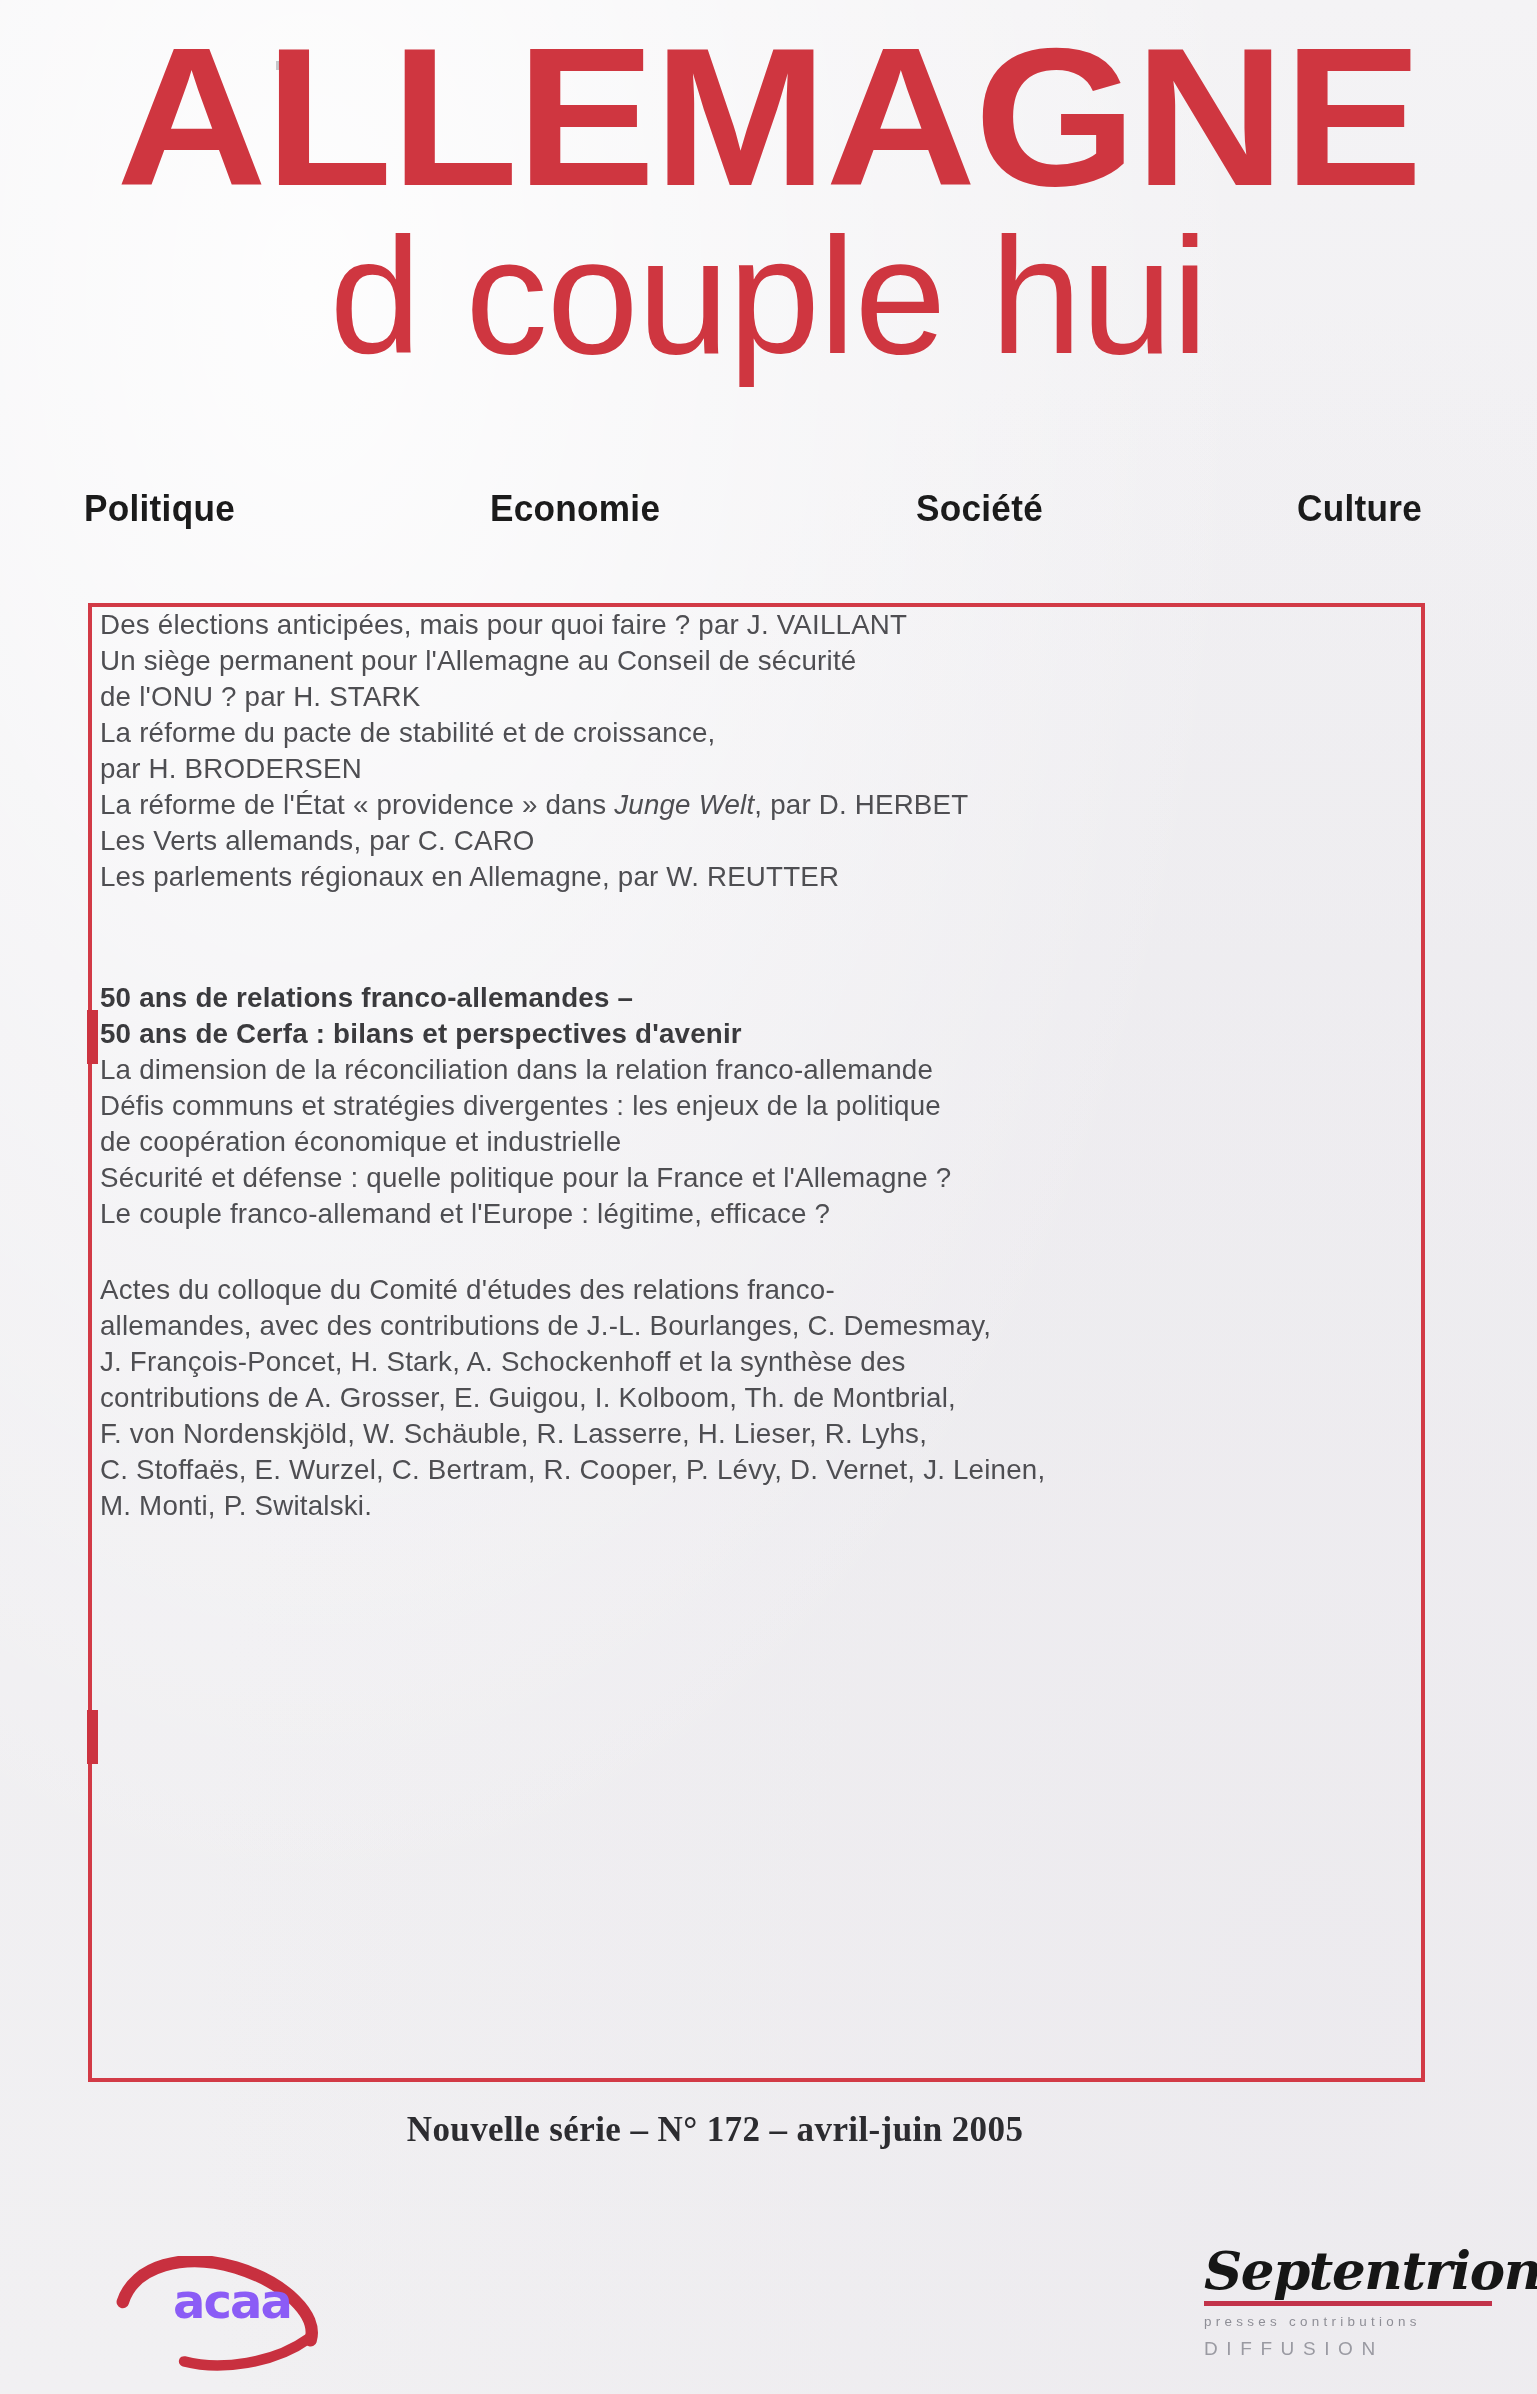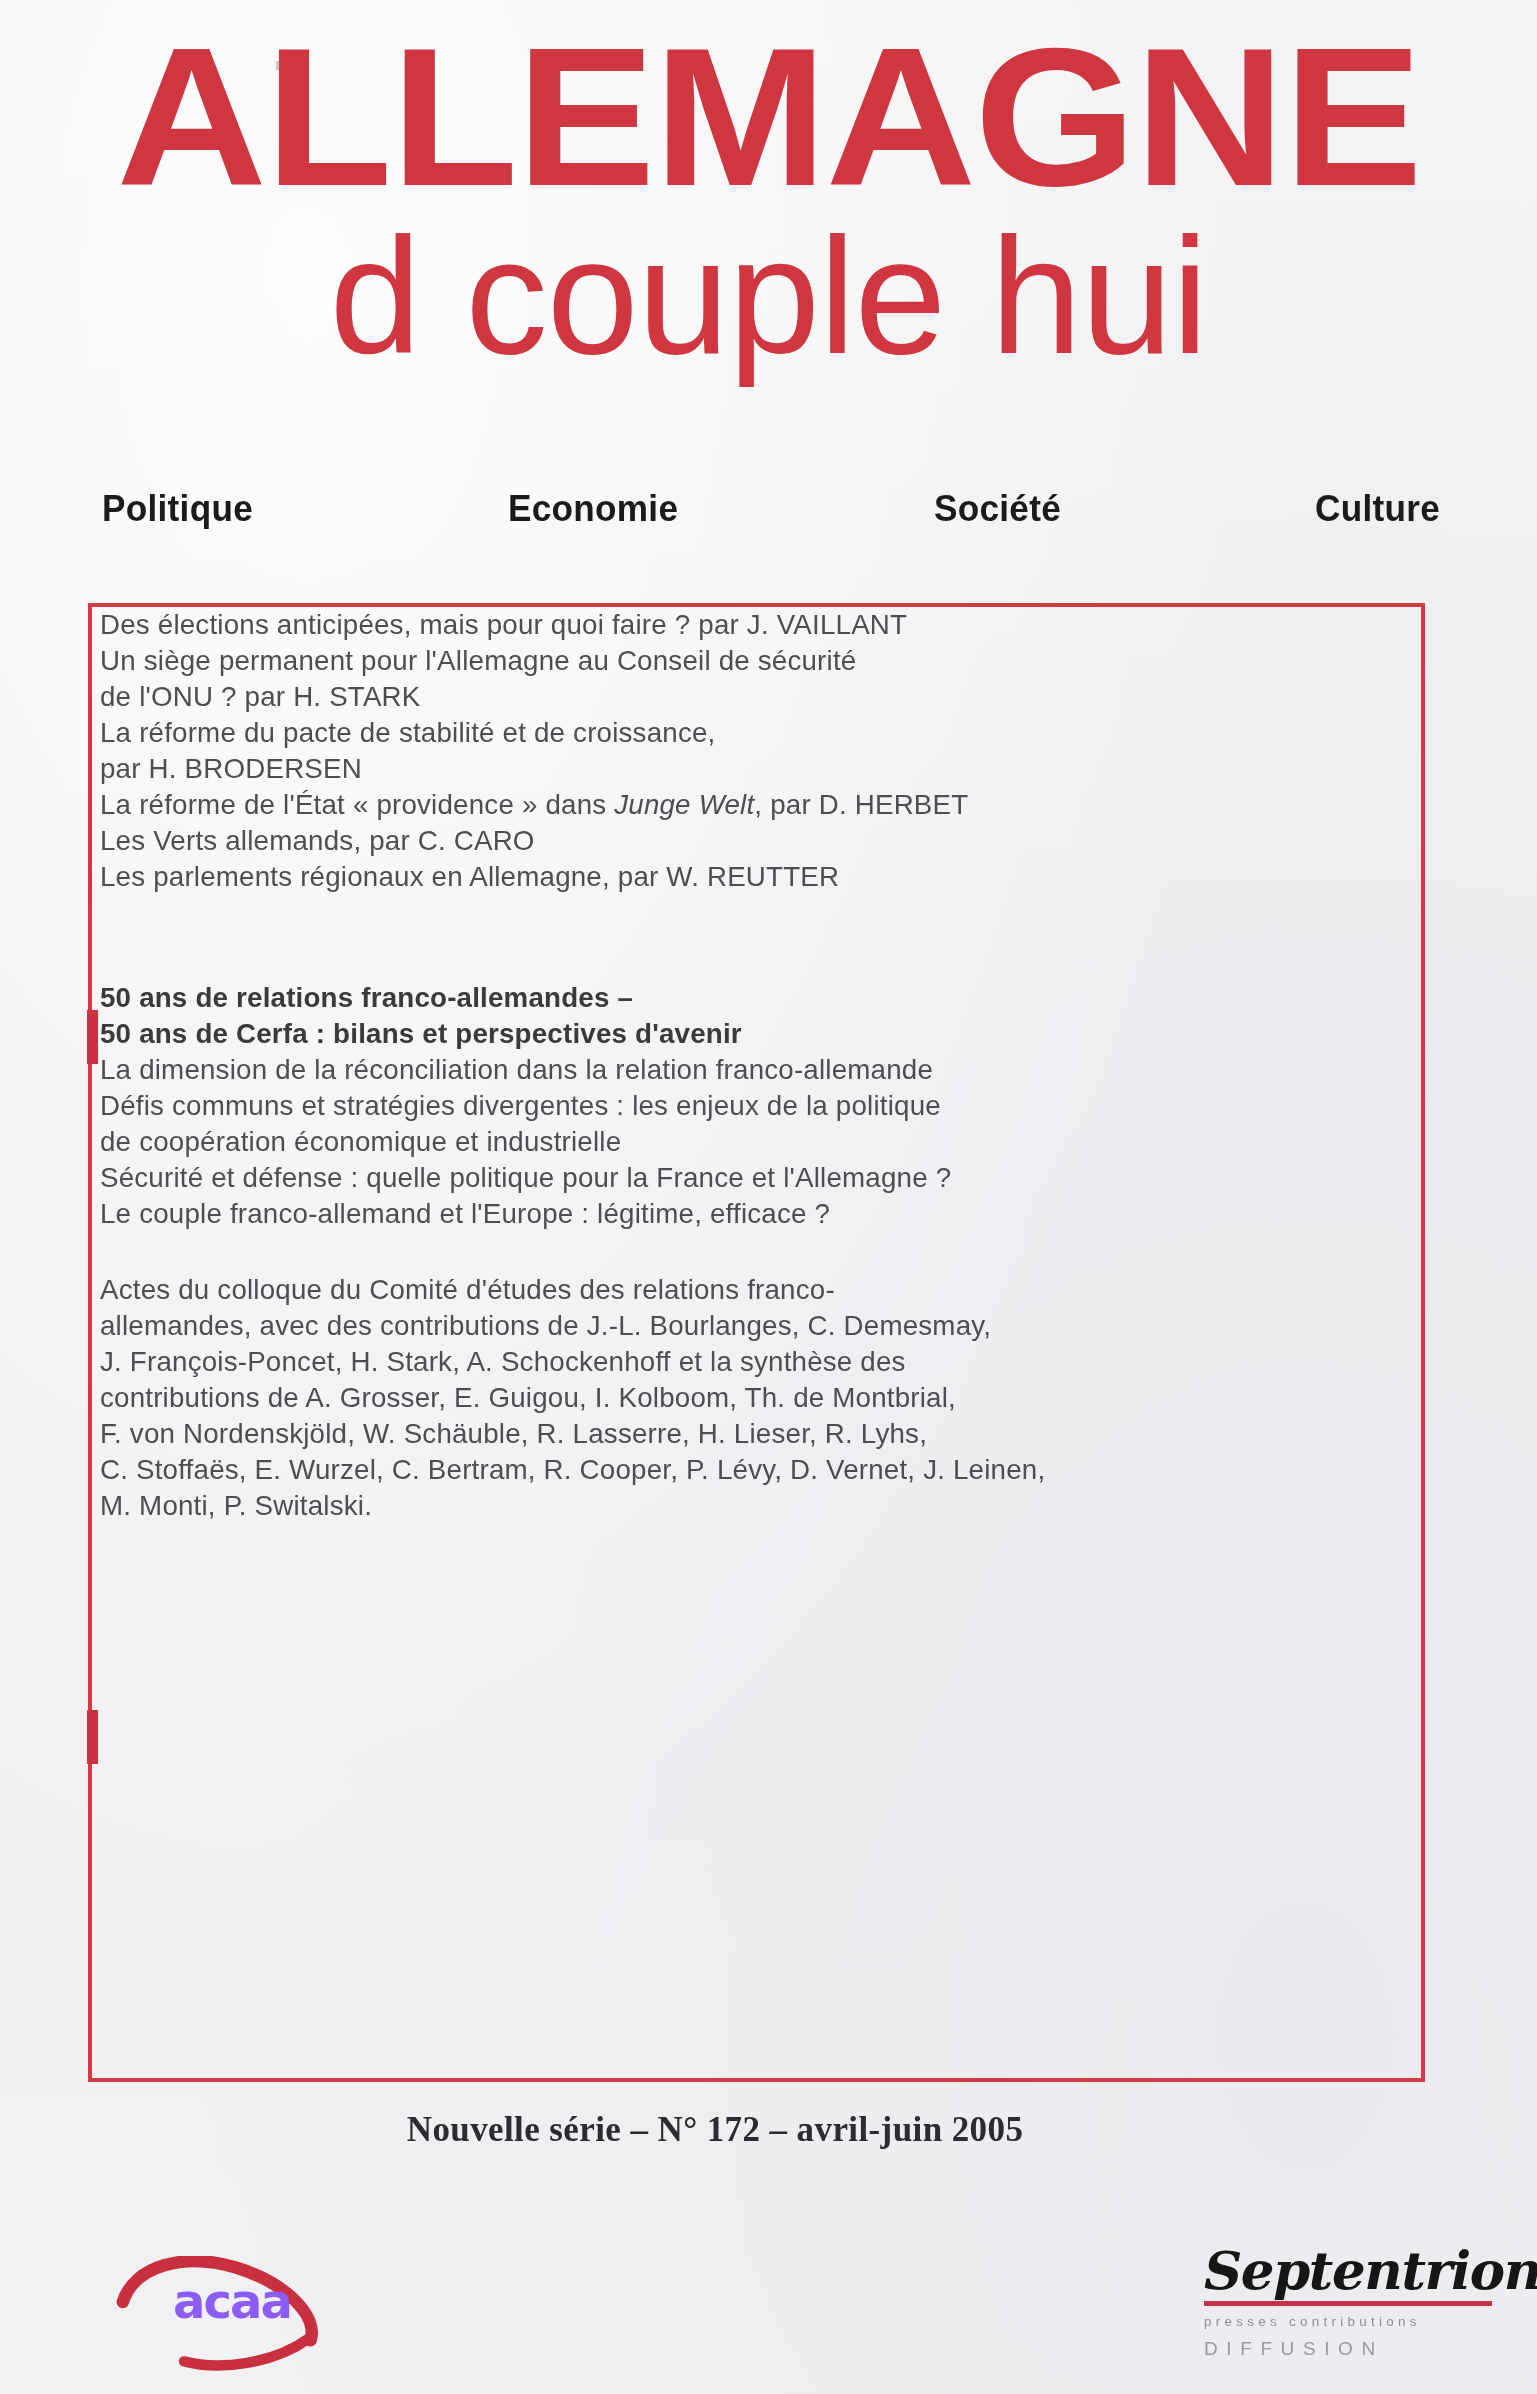--- a/index.html
+++ b/index.html
@@ -54,21 +54,21 @@
     font-size: 165px;
     line-height: 1.0;
     letter-spacing: -1px;
     margin: 5.8px 0 0 0;
     white-space: nowrap;
   }
 
   
   .rubrics {
     position: absolute;
-    left: 102px;
+    left: 84px;
     top: 488px;
     width: 1345px;
     display: flex;
     justify-content: space-between;
     align-items: center;
   }
   .rubric {
     color: #1b1b1b;
     font-family: "Liberation Sans", sans-serif;
     font-weight: bold;

